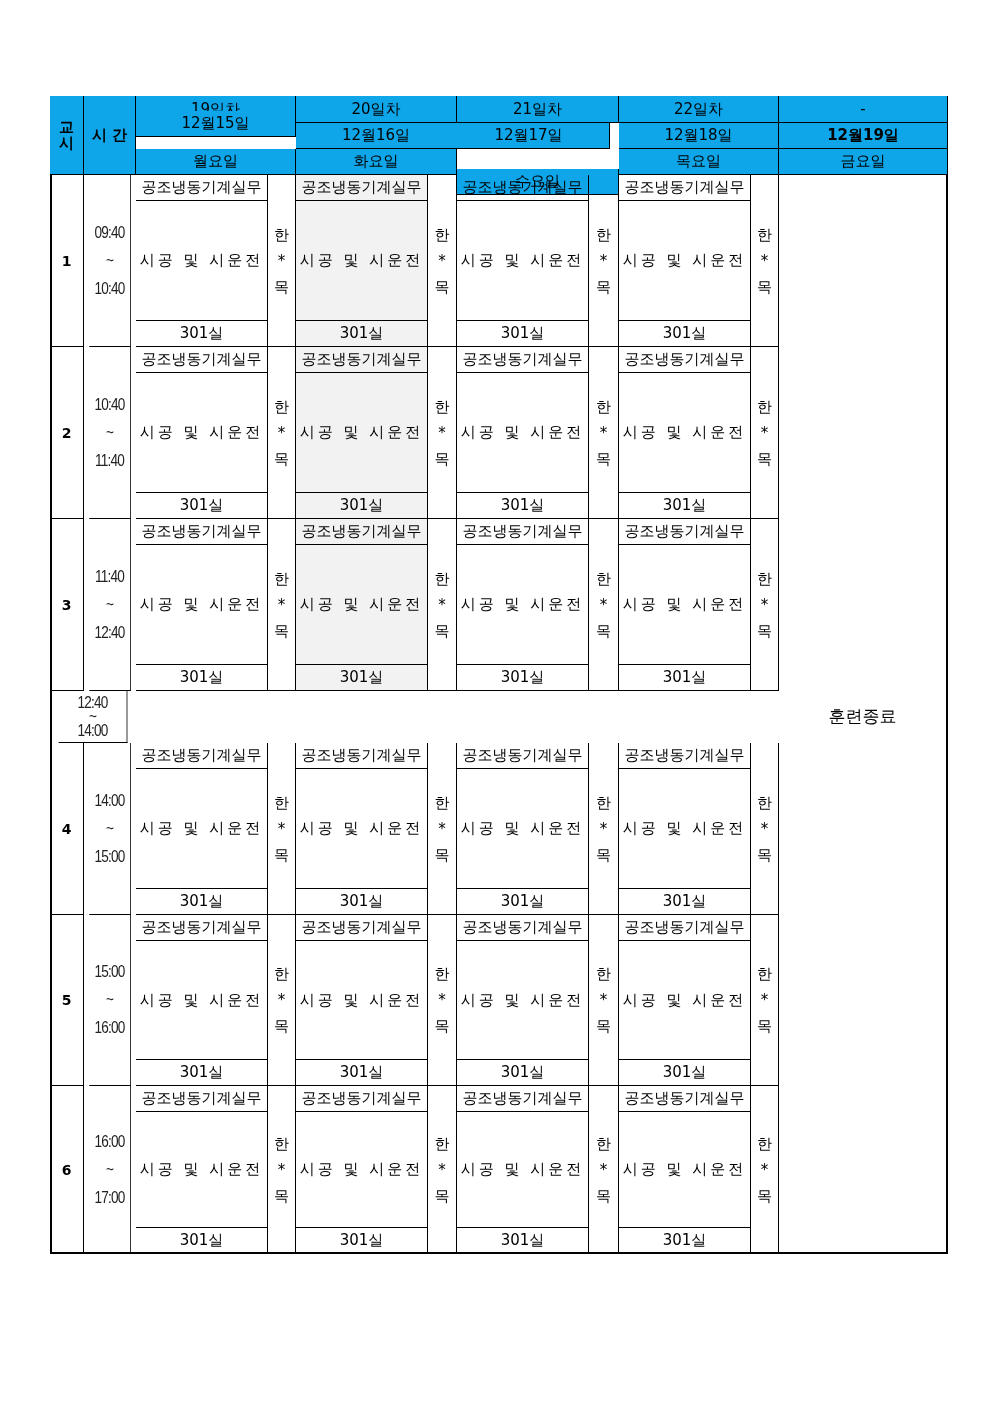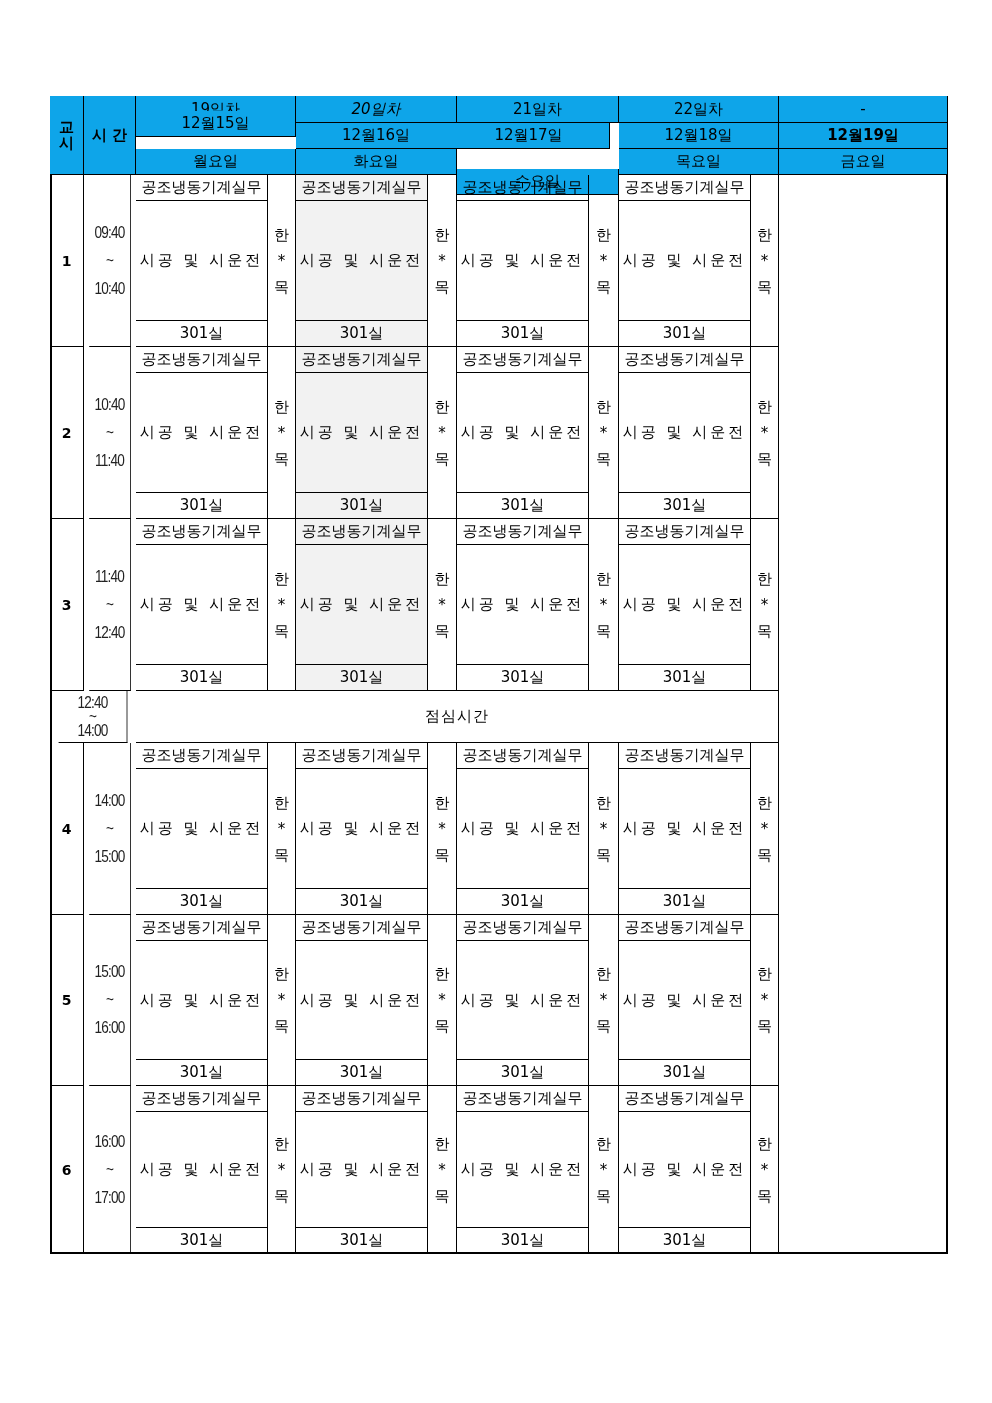--- a/index.html
+++ b/index.html
@@ -21,21 +21,21 @@
 
 <div class="tbl" id="tbl">
     <div class="c hdr" style="left: -2px; top: -2px; width: 34px; height: 79px; flex-direction: column; line-height: 16px; font-weight: bold;">
       <span style="white-space: pre-line;">교
 시</span>
     </div>
     <div class="c hdr" style="left: 32px; top: -2px; width: 52px; height: 79px; font-weight: bold;">시 간</div>
     <div class="c hdr" style="left: 84px; top: -2px; width: 160px; height: 27px;">19일차</div>
     <div class="c hdr" style="left: 84px; top: 13px; width: 160px; height: 26px;">12월15일</div>
     <div class="c hdr" style="left: 84px; top: 51px; width: 160px; height: 26px;">월요일</div>
-    <div class="c hdr" style="left: 244px; top: -2px; width: 161px; height: 27px; font-style: italic;">20일차</div>
+    <div class="c hdr" style="left: 244px; top: -2px; width: 161px; height: 27px;">20일차</div>
     <div class="c hdr" style="left: 244px; top: 25px; width: 161px; height: 26px;">12월16일</div>
     <div class="c hdr" style="left: 244px; top: 51px; width: 161px; height: 26px;">화요일</div>
     <div class="c hdr" style="left: 405px; top: -2px; width: 162px; height: 27px;">21일차</div>
     <div class="c hdr" style="left: 396px; top: 25px; width: 162px; height: 26px;">12월17일</div>
     <div class="c hdr" style="left: 405px; top: 51px; width: 162px; height: 26px; margin-top: 20px;">수요일</div>
     <div class="c hdr" style="left: 567px; top: -2px; width: 160px; height: 27px;">22일차</div>
     <div class="c hdr" style="left: 567px; top: 25px; width: 160px; height: 26px;">12월18일</div>
     <div class="c hdr" style="left: 567px; top: 51px; width: 160px; height: 26px;">목요일</div>
     <div class="c hdr" style="left: 727px; top: -2px; width: 169px; height: 27px;">-</div>
     <div class="c hdr" style="left: 727px; top: 25px; width: 169px; height: 26px; font-weight: bold;">12월19일</div>
@@ -266,14 +266,14 @@
     <div class="c line-r line-b vert" style="left: 699px; top: 988px; width: 28px; height: 168px;">
       <span>한</span>
       <span>*</span>
       <span>목</span>
     </div>
     <div class="c line-r line-b time" style="left: -2px; top: 593px; width: 86px; height: 52px; line-height: 14px;">
       <span>12:40</span>
       <span>~</span>
       <span>14:00</span>
     </div>
-    <div class="c line-r line-b" style="left: 84px; top: 593px; width: 643px; height: 52px; letter-spacing: 1px;">점심시간</div>
+    <div class="c " style="left: 727px; top: 77px; width: 167px; height: 1077px; font-size: 17px; align-items: flex-start; padding-top: 530px;">훈련종료</div>
   </div>
 
 </body></html>

